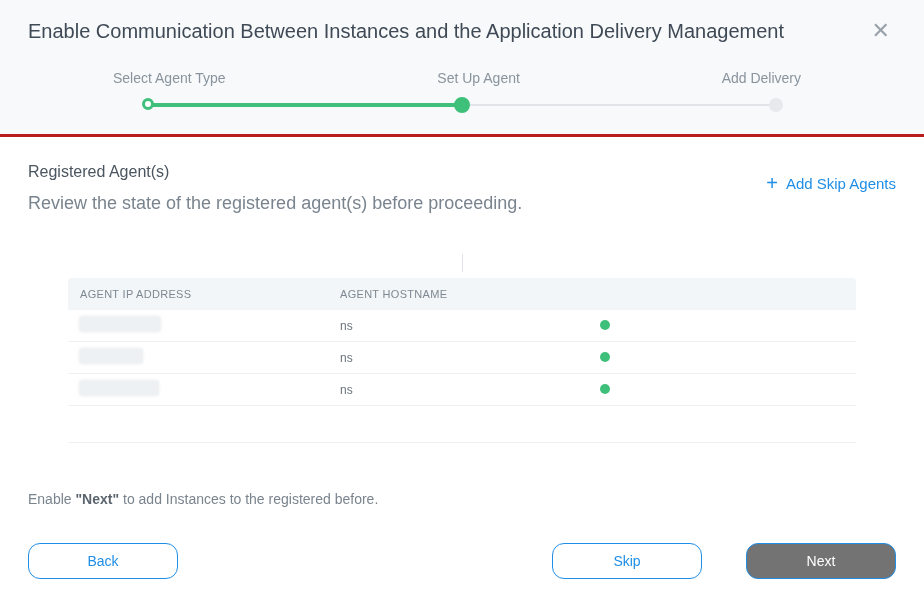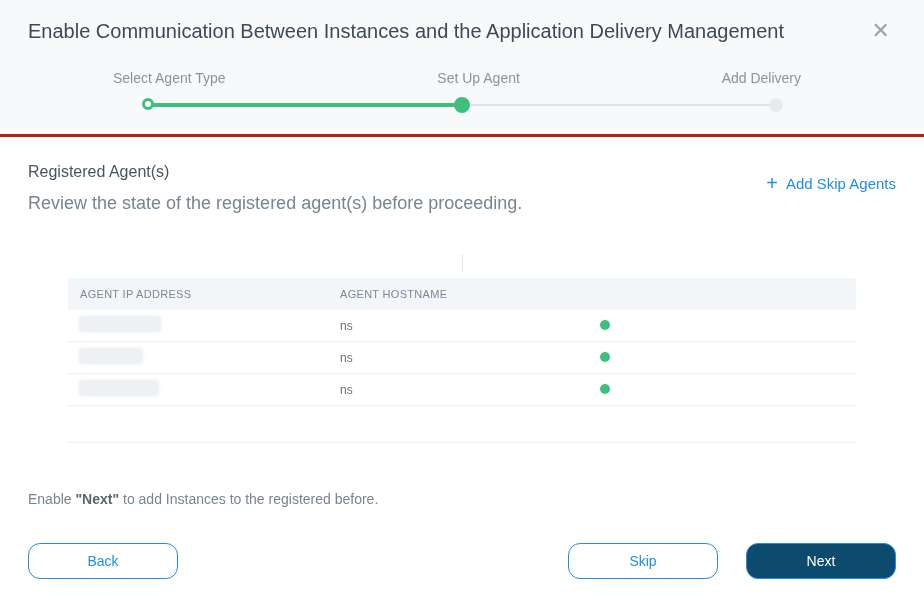--- a/index.html
+++ b/index.html
@@ -202,27 +202,27 @@
     border-radius: 12px;
     cursor: pointer;
     border: 1px solid;
   }
   .btn-outline {
     background: #fff;
     border-color: #1f8ee6;
     color: #1f8ee6;
   }
   .btn-primary {
-    background: #0c4a6e;
+    background: #737373;
     border-color: #1f8ee6;
     color: #fff;
   }
   .footer-right {
     display: flex;
-    gap: 28px;
+    gap: 44px;
   }
   .small-divider {
     border-right: 1px solid #e0e4e8;
     height: 18px;
     margin: 0 auto 6px auto;
     width: 0;
   }
 </style>
 </head>
 <body>

